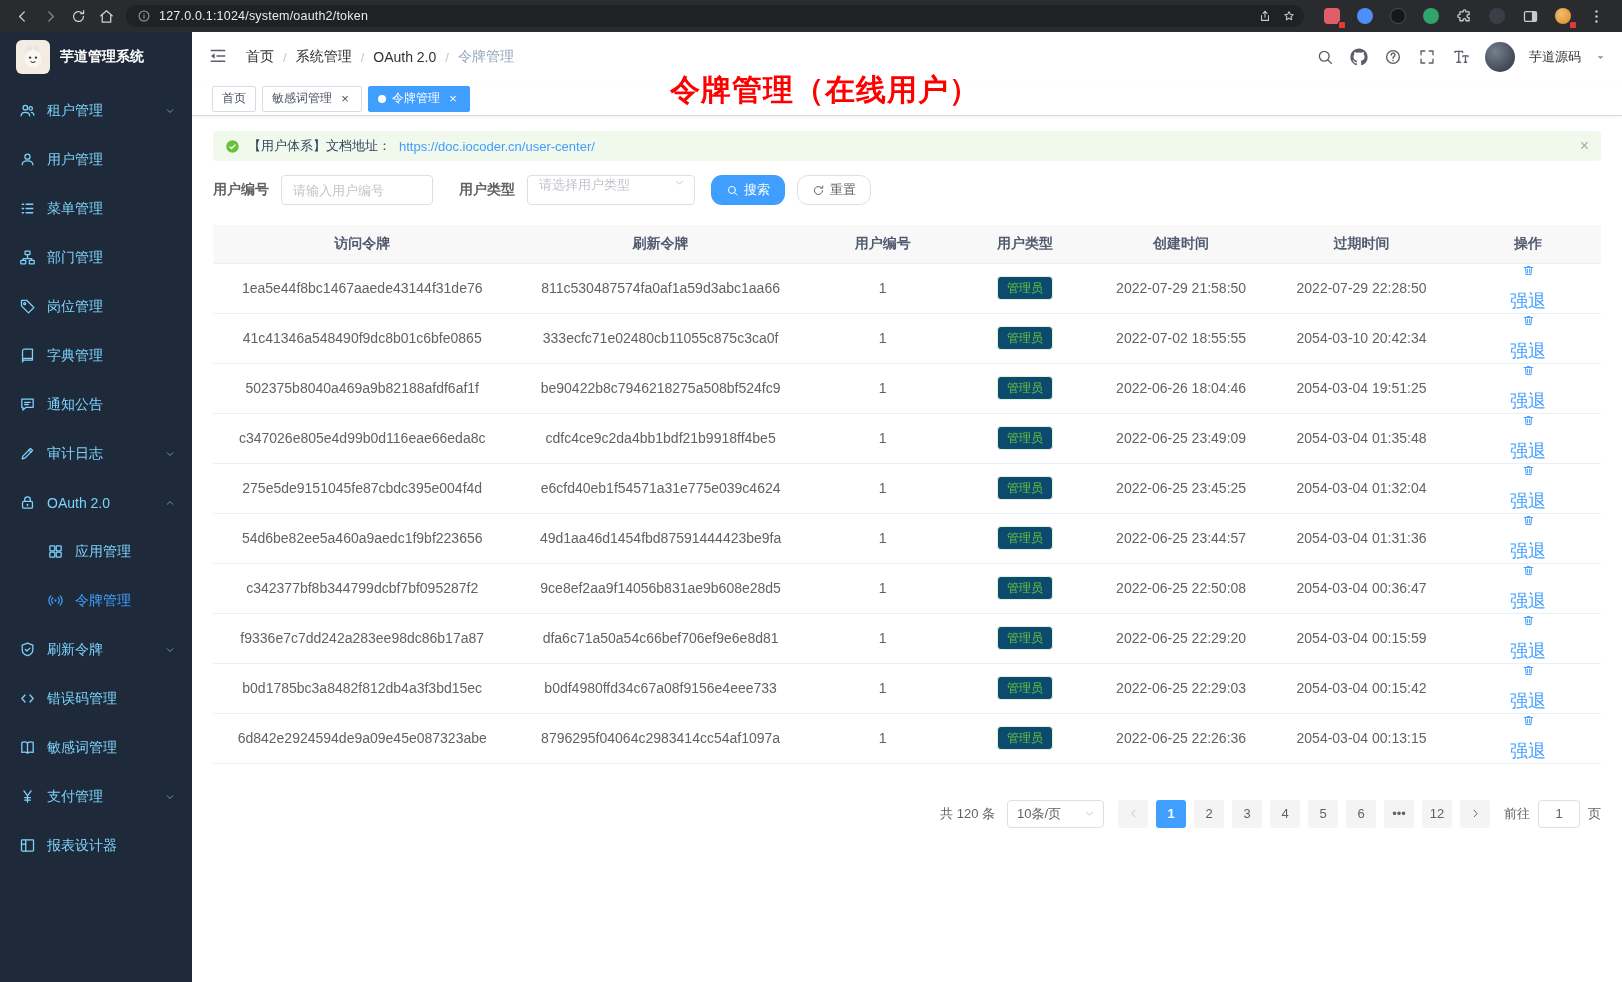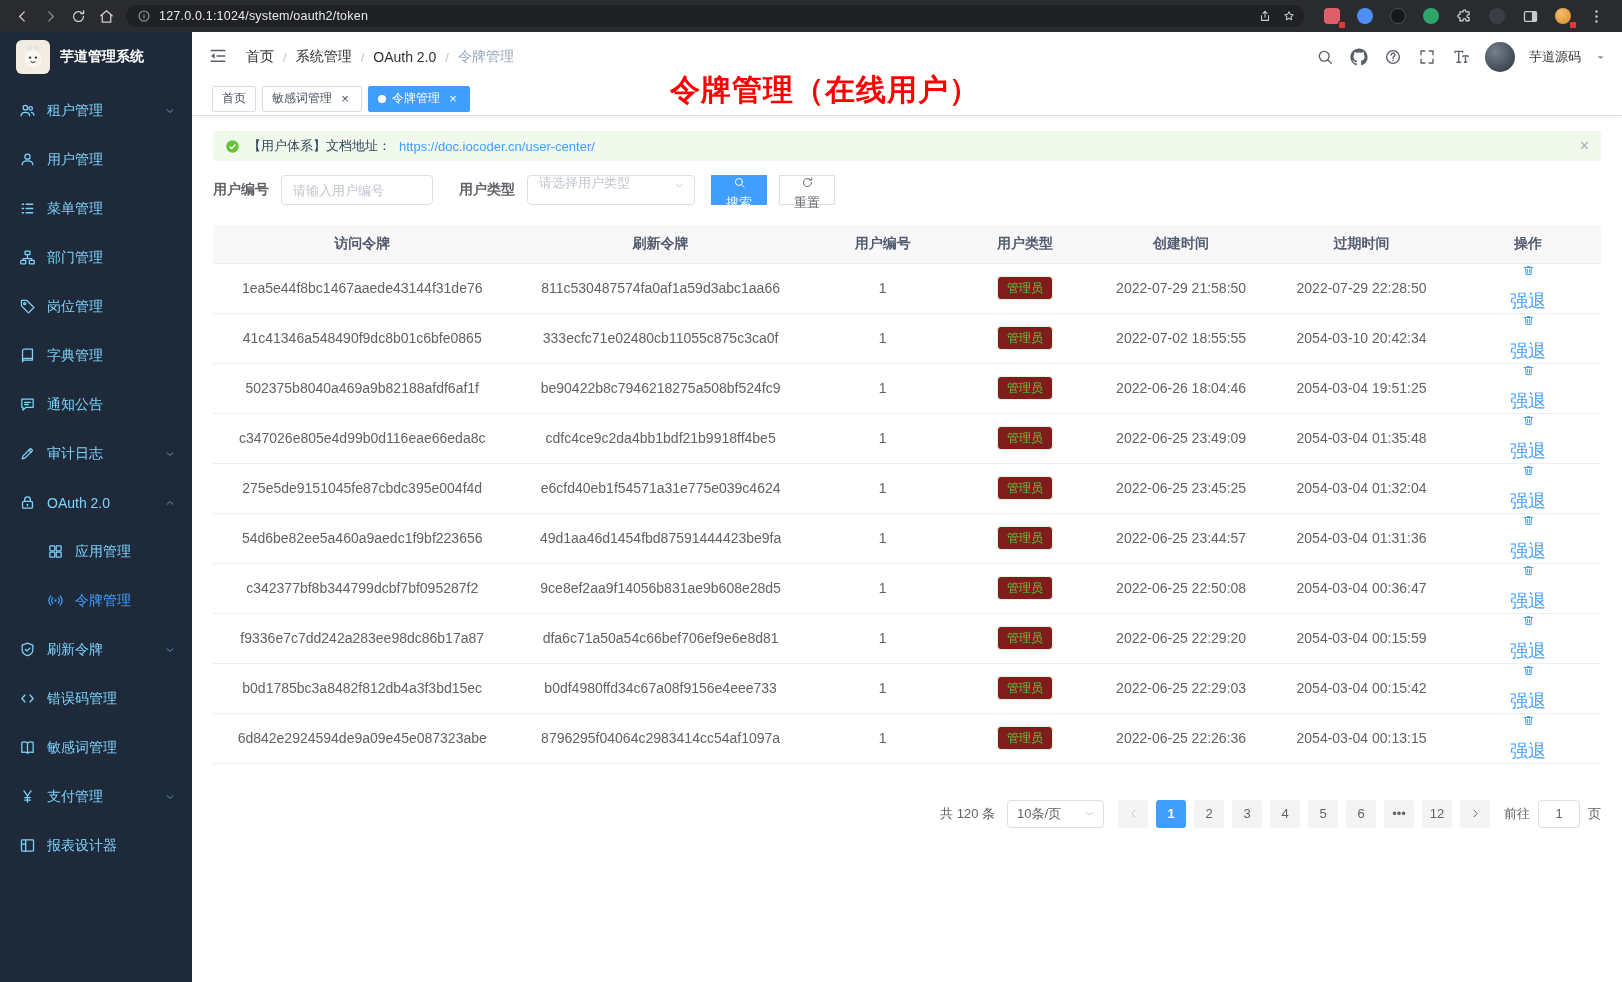--- a/index.html
+++ b/index.html
@@ -82,33 +82,33 @@
   .alert-check{width:15px;height:15px;display:flex;flex-shrink:0;}
   .alert-check svg{width:15px;height:15px;}
   .alert-link{color:#409eff;text-decoration:none;cursor:pointer;}
   .alert-close{margin-left:auto;color:#a8abb2;font-size:16px;cursor:pointer;line-height:1;}
 
   .filters{display:flex;align-items:center;margin-top:14px;}
   .f-label{font-size:14px;font-weight:700;color:#606266;white-space:nowrap;}
   .f-label.second{margin-left:26px;}
   .f-input{width:152px;height:30px;border:1px solid #dcdfe6;border-radius:4px;margin-left:12px;padding:0 11px;font-size:13px;color:#606266;outline:none;font-family:inherit;}
   .f-input::placeholder{color:#c0c4cc;}
-  .f-select{width:168px;height:30px;border:1px solid #dcdfe6;border-radius:4px;margin-left:12px;display:flex;align-items:flex-end;justify-content:space-between;padding:0 8px 12px 11px;font-size:13px;color:#c0c4cc;cursor:pointer;}
+  .f-select{width:168px;height:30px;border:1px solid #dcdfe6;border-radius:4px;margin-left:12px;display:flex;align-items:flex-start;justify-content:space-between;padding:0 8px 0 11px;font-size:13px;color:#c0c4cc;cursor:pointer;}
   .s-caret{width:13px;height:13px;color:#c0c4cc;display:flex;}
   .s-caret svg{width:13px;height:13px;}
-  .btn{height:30px;border-radius:0;font-size:13px;display:flex;align-items:center;gap:5px;padding:0 14px;cursor:pointer;border:1px solid transparent;font-family:inherit;flex-direction:column;}
+  .btn{height:30px;border-radius:11px;font-size:13px;display:flex;align-items:center;gap:5px;padding:0 14px;cursor:pointer;border:1px solid transparent;font-family:inherit;}
   .btn-primary{background:#409eff;color:#fff;margin-left:16px;}
   .btn-plain{background:#fff;color:#606266;border-color:#dcdfe6;margin-left:12px;}
   .b-ico{width:13px;height:13px;display:flex;}
   .b-ico svg{width:13px;height:13px;}
 
   table.data{width:100%;border-collapse:collapse;margin-top:20px;table-layout:fixed;}
   .data th{height:38px;background:#f8f8f9;font-size:14px;font-weight:700;color:#515a6e;border-bottom:1px solid #ebeef5;text-align:center;white-space:nowrap;}
   .data td{height:48px;border-bottom:1px solid #ebeef5;font-size:14px;color:#606266;text-align:center;padding:0 4px;white-space:nowrap;overflow:hidden;}
-  .tag{display:inline-block;height:24px;line-height:22px;padding:0 9px;background:#7f1d1d;border:1px solid #e1f3d8;color:#67c23a;border-radius:4px;font-size:12px;}
+  .tag{display:inline-block;height:24px;line-height:22px;padding:0 9px;background:#0c4a6e;border:1px solid #e1f3d8;color:#67c23a;border-radius:4px;font-size:12px;}
   .action-link{color:#409eff;font-size:18px;display:inline-flex;align-items:center;gap:12px;cursor:pointer;flex-direction:column;}
   .action-link svg{width:13px;height:13px;}
 
   .pagination{display:flex;align-items:center;justify-content:flex-end;margin-top:36px;font-size:13px;color:#606266;}
   .pg-total{margin-right:12px;white-space:nowrap;}
   .pg-size{width:97px;height:28px;border:1px solid #dcdfe6;border-radius:4px;display:flex;align-items:center;justify-content:space-between;padding:0 7px 0 9px;color:#606266;cursor:pointer;margin-right:10px;}
   .pg-pages{display:flex;align-items:center;}
   .pg-btn{min-width:30px;height:28px;margin:0 4px;background:#f4f4f5;border-radius:3px;display:inline-flex;align-items:center;justify-content:center;color:#606266;cursor:pointer;padding:0 4px;}
   .pg-btn.active{background:#409eff;color:#fff;font-weight:700;}
   .pg-btn.arrow svg{width:13px;height:13px;}

